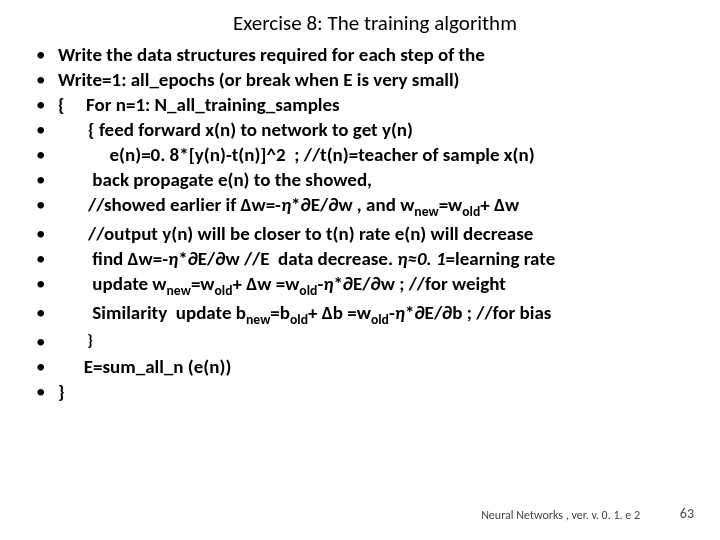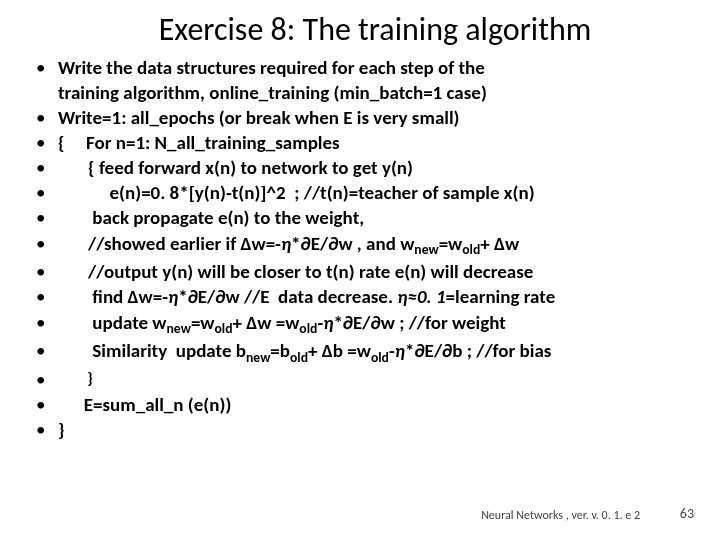--- a/index.html
+++ b/index.html
@@ -7,21 +7,21 @@
       width: 720px;
       height: 540px;
       background: #fff;
       font-family: Calibri, Arial, sans-serif;
       color: #000;
       position: relative;
       padding: 10px 30px 10px 30px;
     }
     .title {
       text-align: center;
-      font-size: 32px;
+      font-size: 21px;
       font-weight: 400;
       margin-bottom: 6px;
       margin-left: 30px;
     }
     .content {
       font-size: 19px;
       line-height: 1.32;
     }
     .bullet-row {
       display: flex;
@@ -59,24 +59,20 @@
 <body>
 
 <div class="title">Exercise 8: The training algorithm</div>
 
 <div class="content">
 
   <div class="bullet-row">
     <span class="bullet">•</span>
     <span class="line-text">Write the data structures required for each step of the</span>
   </div>
-  <div class="bullet-row">
-    <span class="bullet"></span>
-    <span class="line-text">training algorithm, online_training (min_batch=1 case)</span>
-  </div>
 
   <div class="bullet-row">
     <span class="bullet">•</span>
     <span class="line-text">Write=1: all_epochs (or break when E is very small)</span>
   </div>
 
   <div class="bullet-row">
     <span class="bullet">•</span>
     <span class="line-text">{     For n=1: N_all_training_samples</span>
   </div>
@@ -86,21 +82,21 @@
     <span class="line-text">       { feed forward x(n) to network to get y(n)</span>
   </div>
 
   <div class="bullet-row">
     <span class="bullet">•</span>
     <span class="line-text">            e(n)=0. 8*[y(n)-t(n)]^2  ; //t(n)=teacher of sample x(n)</span>
   </div>
 
   <div class="bullet-row">
     <span class="bullet">•</span>
-    <span class="line-text">        back propagate e(n) to the weight,</span>
+    <span class="line-text">        back propagate e(n) to the showed,</span>
   </div>
 
   <div class="bullet-row">
     <span class="bullet">•</span>
     <span class="line-text"><span>       //showed earlier if Δw=-</span><span class="ital">η</span><span>*∂E/∂w , and w</span><span class="sub">new</span><span>=w</span><span class="sub">old</span><span>+ Δw</span></span>
   </div>
 
   <div class="bullet-row">
     <span class="bullet">•</span>
     <span class="line-text">       //output y(n) will be closer to t(n) rate e(n) will decrease</span>

